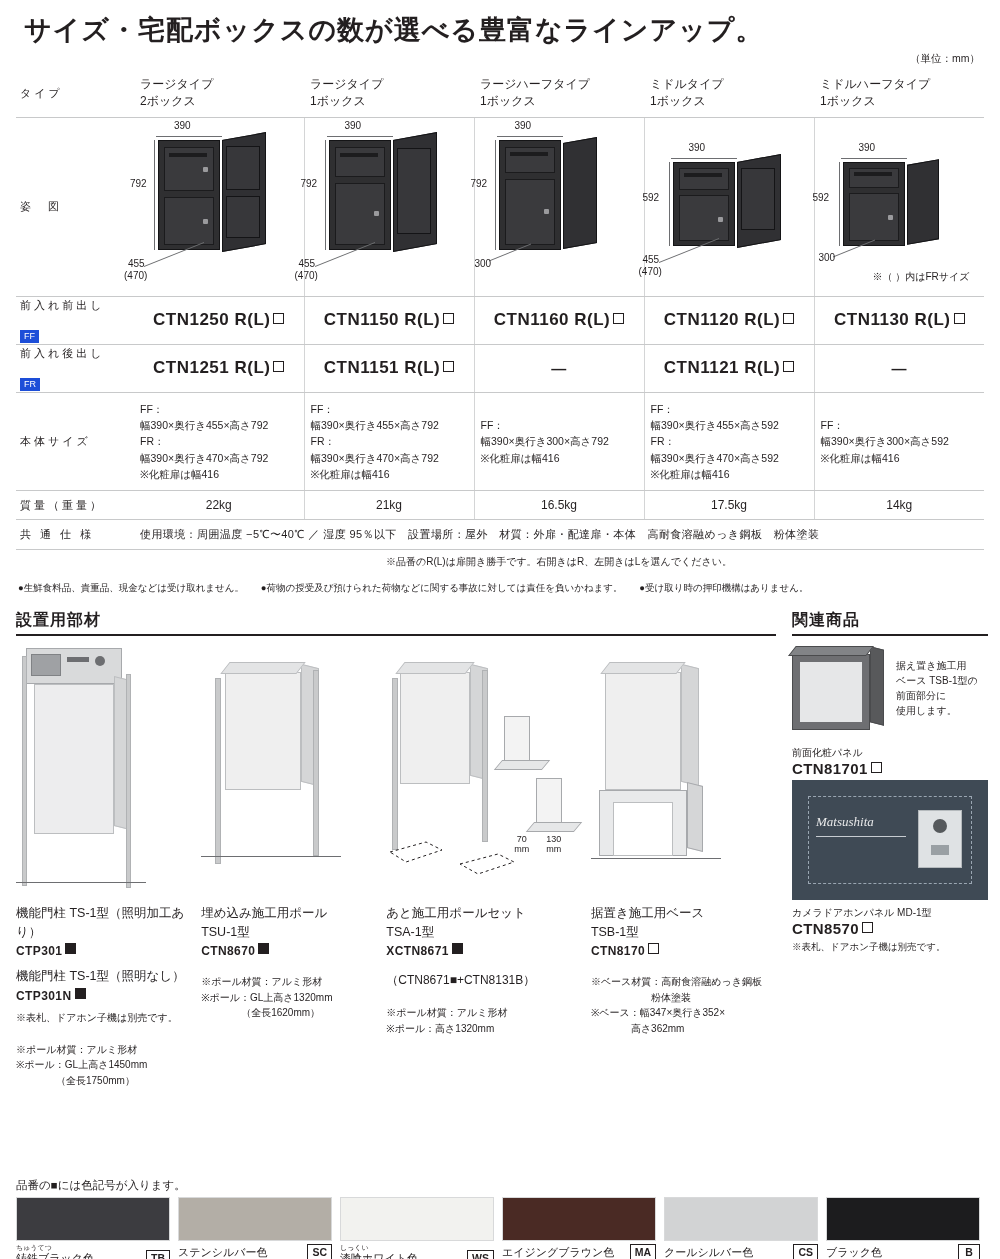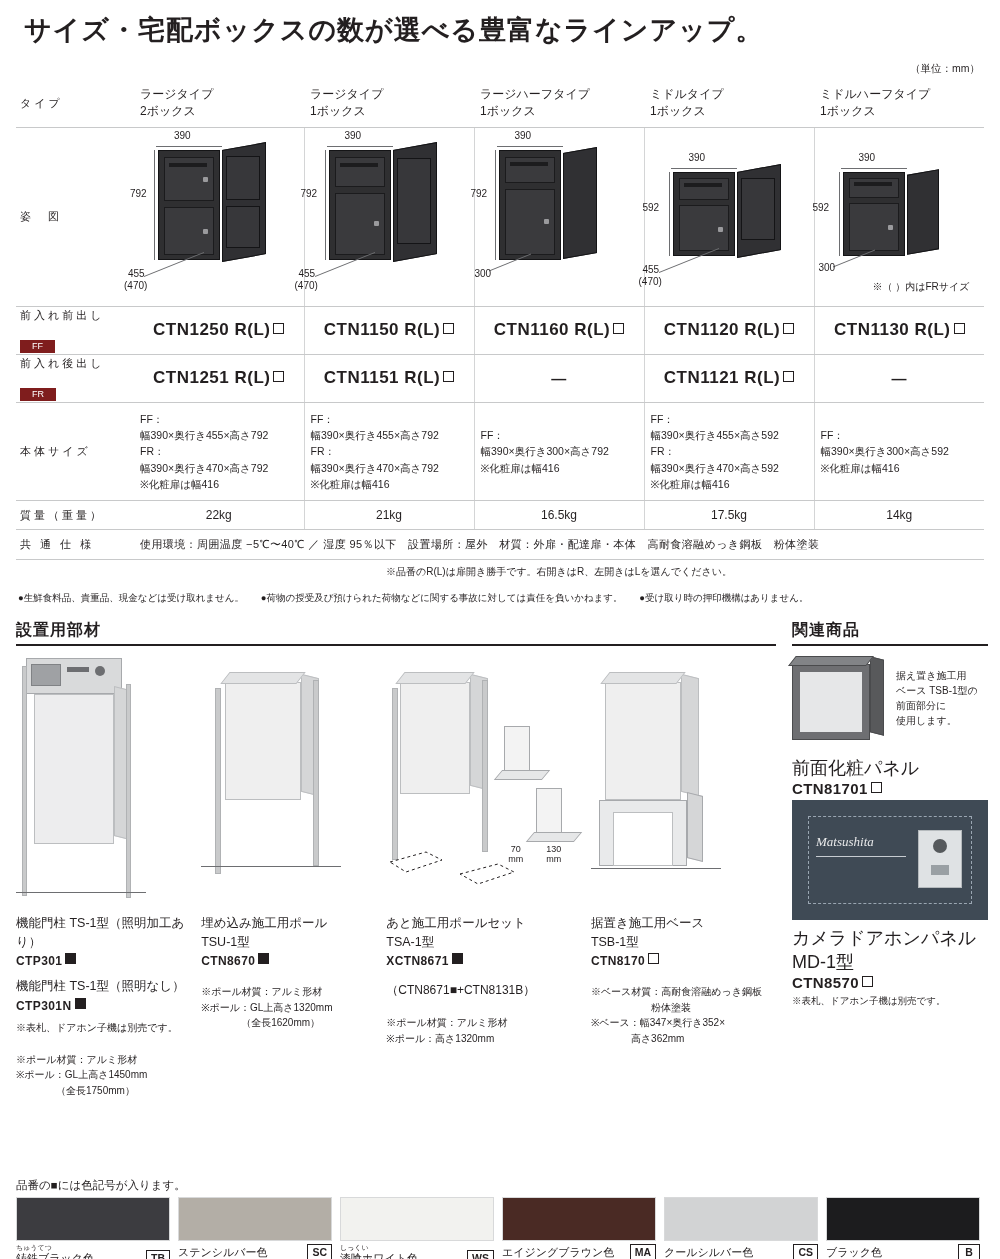--- a/index.html
+++ b/index.html
@@ -11,32 +11,32 @@
     position:relative;
     font-size:11px;
   }
   .page { position:relative; width:1000px; height:1259px; padding:0 16px; }
 
   
   .title {
     font-size:27px; font-weight:bold; letter-spacing:1px;
     padding:12px 0 2px 8px;
   }
-  .unit { text-align:right; font-size:10.5px; padding-right:4px; margin-top:12px; }
+  .unit { text-align:right; font-size:10.5px; padding-right:4px; margin-top:2px; }
 
   
   table.spec { width:968px; border-collapse:collapse; margin-top:4px; table-layout:fixed; }
   table.spec td { vertical-align:middle; }
   .rowlabel {
     width:118px; font-size:11px; letter-spacing:3px;
     padding-left:4px; vertical-align:middle;
   }
   .rowlabel .tag {
-    display:inline-block; background:#7f1d1d; color:#fff; font-size:9px;
-    letter-spacing:0; padding:0 12px; margin-top:17px; line-height:13px;
+    display:inline-block; background:#1d4ed8; color:#fff; font-size:9px;
+    letter-spacing:0; padding:0 4px; margin-top:17px; line-height:13px;
   }
   .typehead { font-size:12px; line-height:1.45; padding:6px 0 6px 6px; }
   .sep-line td { border-bottom:1px solid #c8c9ca; height:0; padding:0; }
 
   .figcell { height:178px; position:relative; padding:0; }
   .modelcell { font-size:17px; text-align:center; padding:10px 0; font-weight:bold; letter-spacing:0.5px;}
   .modelcell .sq {
     display:inline-block; width:11px; height:11px; border:1px solid #231f20;
     margin-left:3px; vertical-align:1px;
   }
@@ -83,21 +83,21 @@
   .part { width:190px; padding-right:8px; }
   .part .drawing { height:260px; position:relative; }
   .part .nm { font-size:12.5px; line-height:1.5; }
   .part .code { font-size:12px; font-weight:bold; margin-top:2px; letter-spacing:0.4px;}
   .part .code .sq { display:inline-block;width:11px;height:11px;border:1px solid #231f20;margin-left:3px;vertical-align:1px;}
   .part .code .sq.filled { background:#231f20; }
   .part .sub { font-size:10px; line-height:1.55; margin-top:7px; }
   .part .sub2 { font-size:10px; line-height:1.55; margin-top:16px; }
 
   
-  .rel-item .nm { font-size:18px; margin-top:6px; }
+  .rel-item .nm { font-size:10px; margin-top:6px; }
   .rel-item .code { font-size:15px; font-weight:bold; letter-spacing:0.4px; }
   .rel-item .code .sq { display:inline-block;width:11px;height:11px;border:1px solid #231f20;margin-left:3px;vertical-align:1px;}
   .rel-item .desc { font-size:10px; line-height:1.5; }
   .rel-item .sub { font-size:9.5px; margin-top:4px; }
 
   
   .colors { position:absolute; left:16px; top:1178px; width:968px; }
   .colors-head { display:flex; font-size:11.5px; margin-bottom:4px; }
   .swatch-row { display:flex; gap:8px; }
   .swatch { width:154px; }
@@ -419,21 +419,21 @@
             <div style="position:absolute;left:96px;top:26px;width:6px;height:172px;background:#c9cacb;border:1px solid #b0b2b4;"></div>
             <svg style="position:absolute;left:0px;top:196px;" width="140" height="48">
               <path d="M4 12 L40 2 L56 10 L20 22 Z" fill="none" stroke="#231f20" stroke-dasharray="3,3"></path>
               <path d="M74 24 L112 14 L128 22 L92 34 Z" fill="none" stroke="#231f20" stroke-dasharray="3,3"></path>
             </svg>
 
             <div style="position:absolute;left:118px;top:72px;width:26px;height:48px;background:#f3f3f3;border:1px solid #a7a9ac;"></div>
             <div style="position:absolute;left:112px;top:116px;width:48px;height:10px;background:#e6e7e8;border:1px solid #a7a9ac;transform:skewX(-40deg);"></div>
             <div style="position:absolute;left:150px;top:134px;width:26px;height:48px;background:#f3f3f3;border:1px solid #a7a9ac;"></div>
             <div style="position:absolute;left:144px;top:178px;width:48px;height:10px;background:#e6e7e8;border:1px solid #a7a9ac;transform:skewX(-40deg);"></div>
-            <div style="position:absolute;left:122px;top:190px;font-size:9px;text-align:center;white-space:pre-line;">70
+            <div style="position:absolute;left:128px;top:190px;font-size:9px;text-align:center;white-space:pre-line;">70
 mm</div>
             <div style="position:absolute;left:160px;top:190px;font-size:9px;text-align:center;white-space:pre-line;">130
 mm</div>
           </div>
           <div class="nm" style="white-space:pre-line">あと施工用ポールセット
 TSA-1型</div>
           <div class="code"><span>XCTN8671</span><span class="sq filled"></span></div>
           <div style="font-size:12px;margin-top:14px;">（CTN8671■+CTN8131B）</div>
           <div class="sub2" style="white-space:pre-line">※ポール材質：アルミ形材
 ※ポール：高さ1320mm</div>

